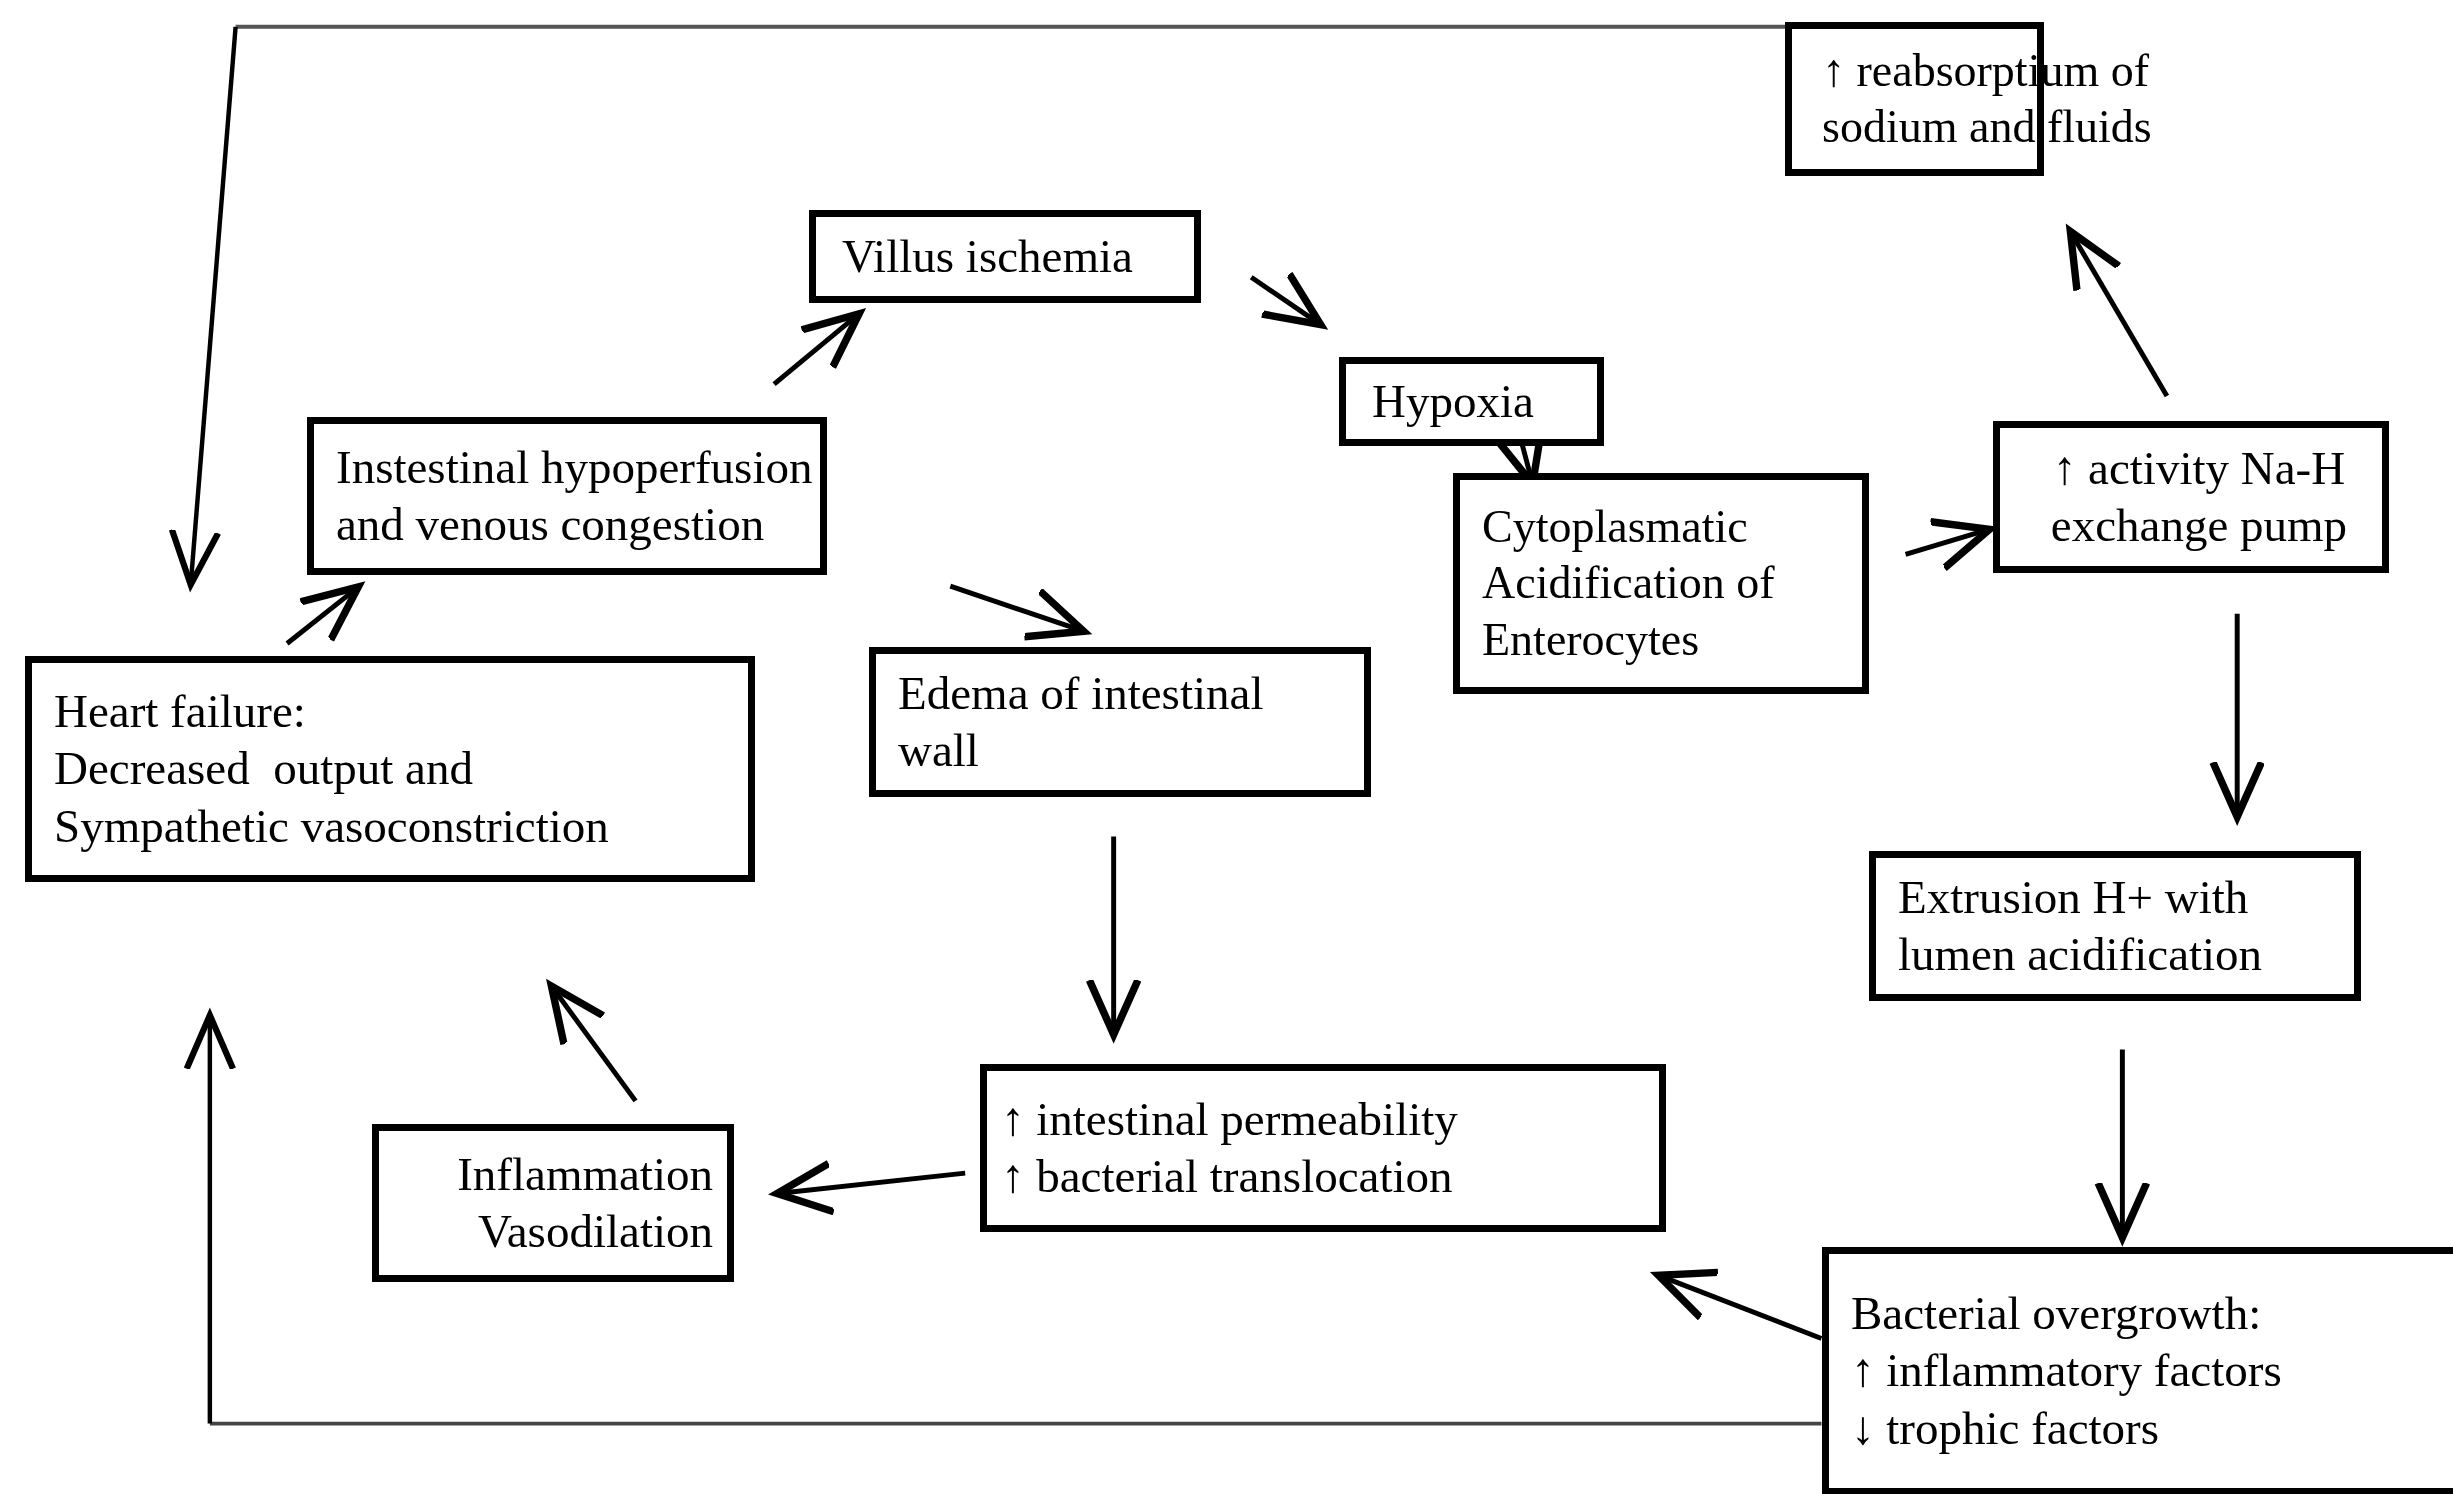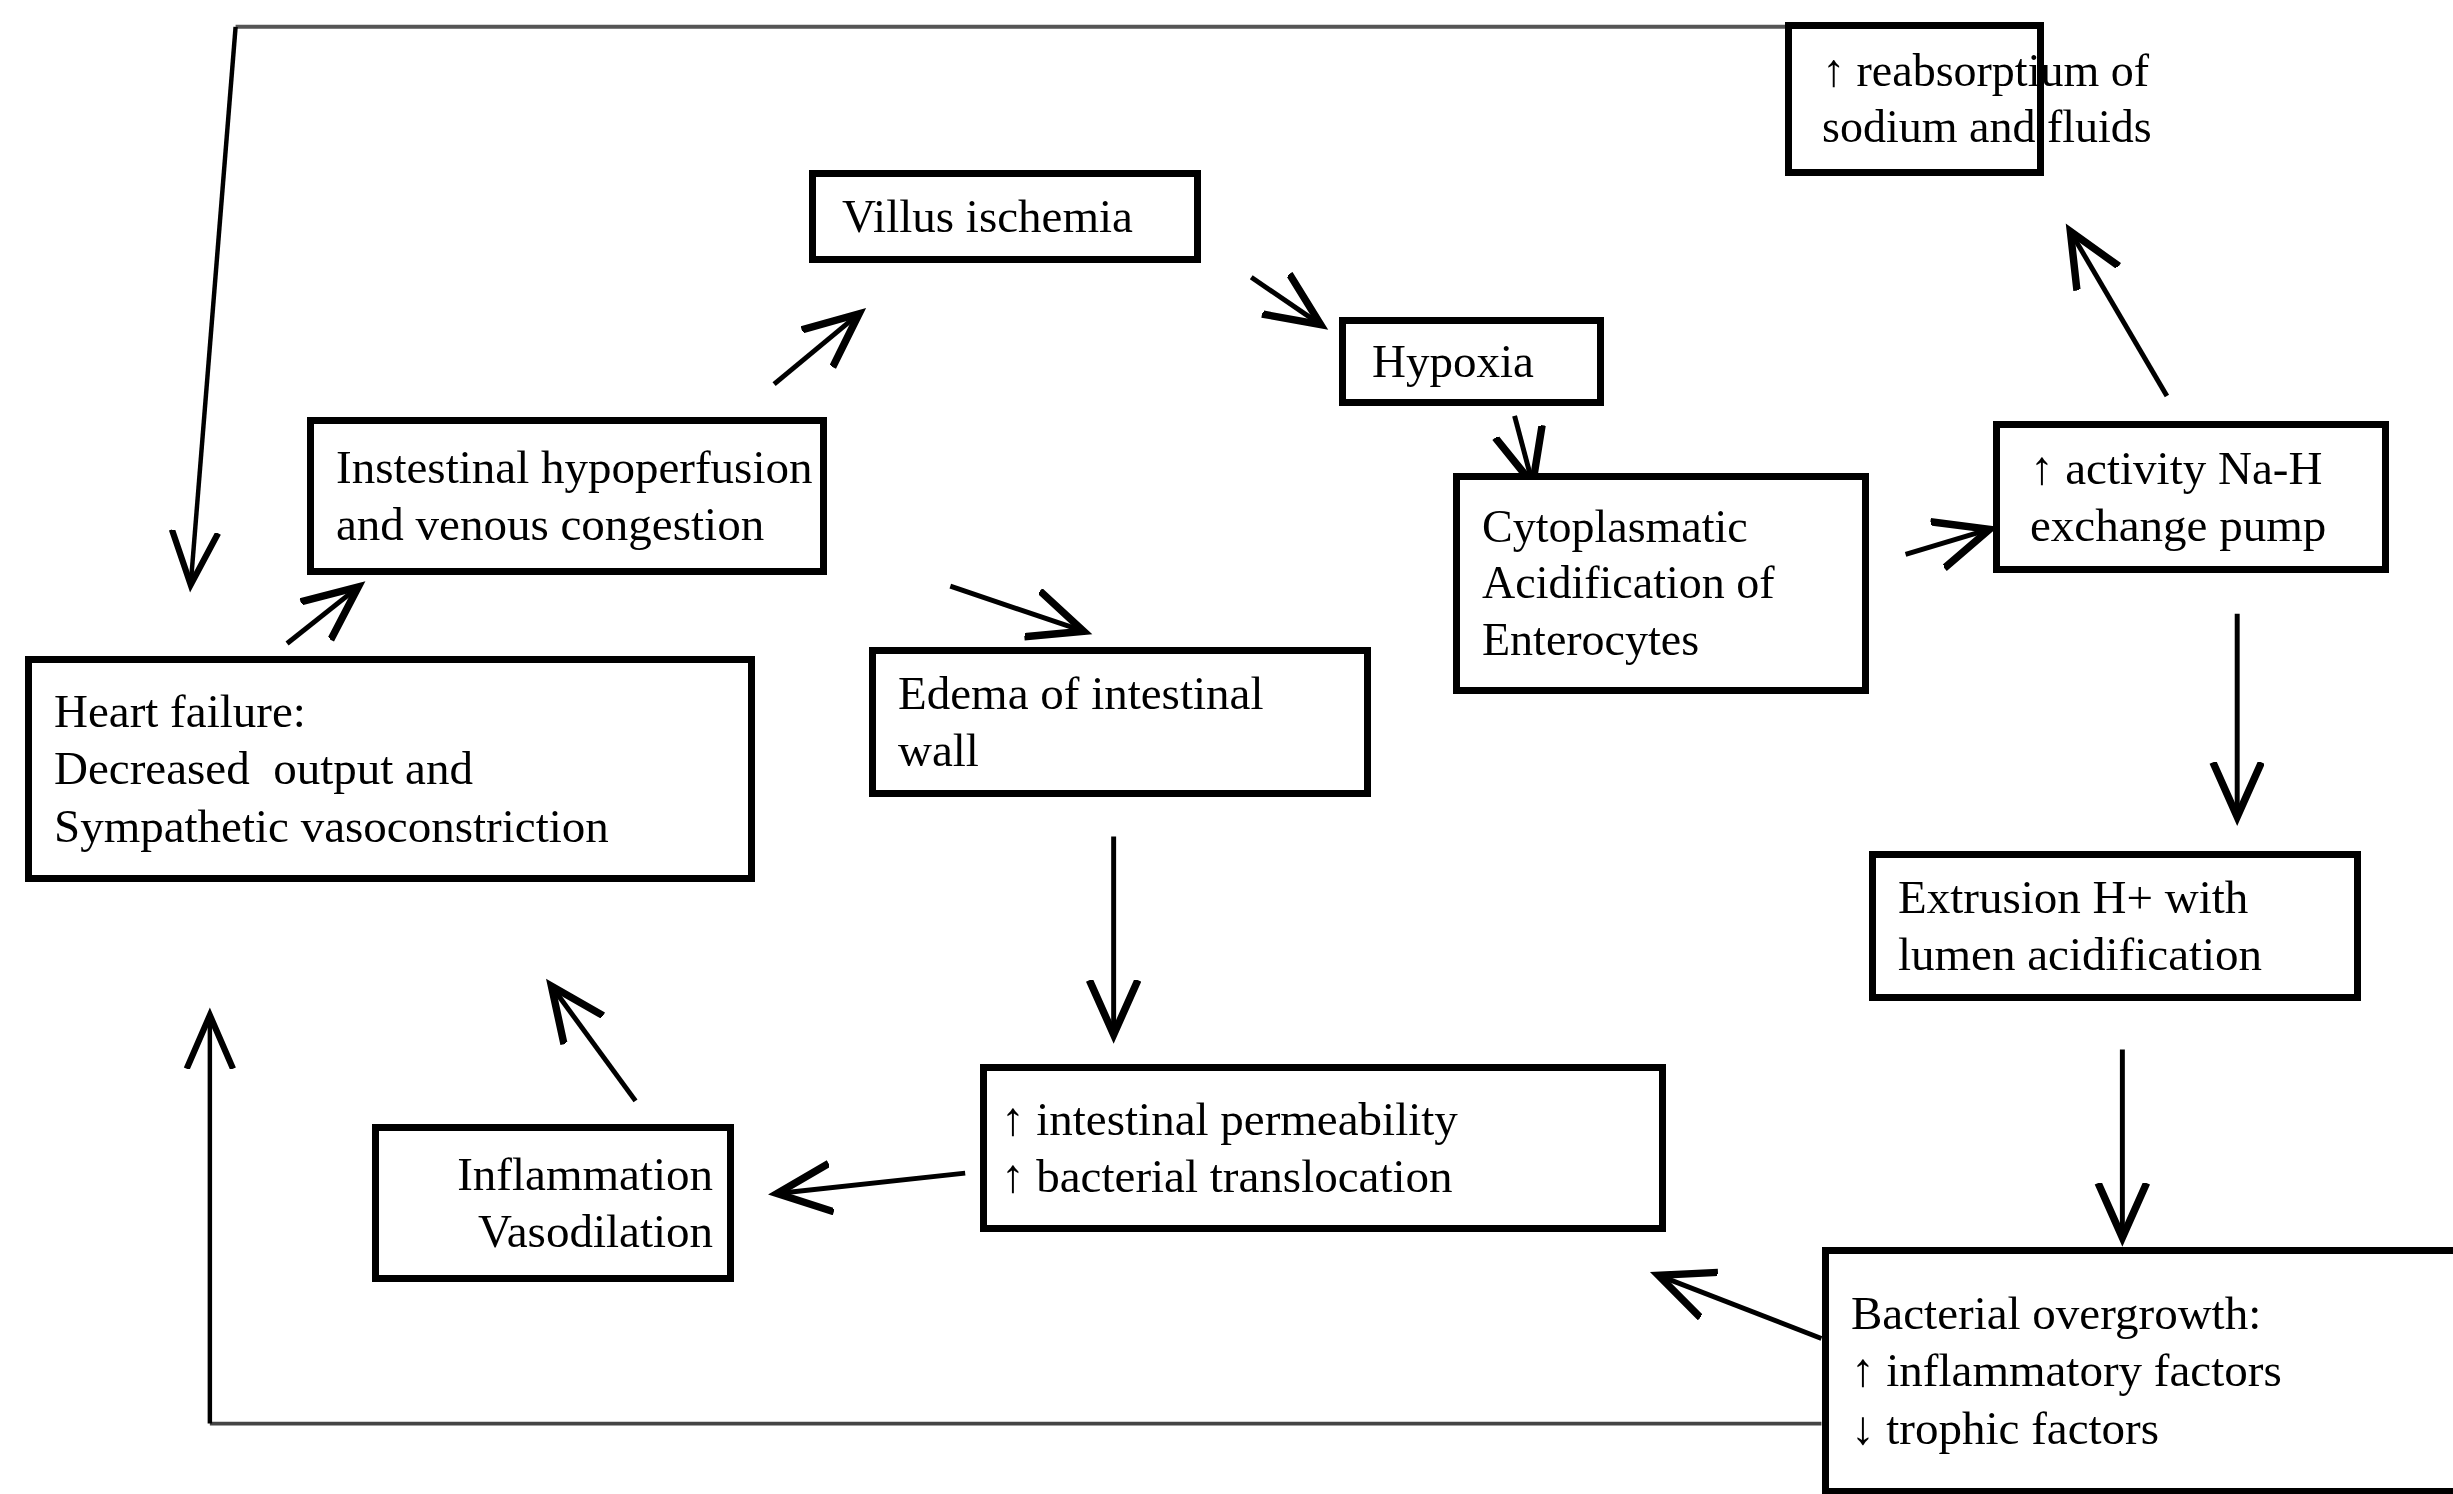--- a/index.html
+++ b/index.html
@@ -35,28 +35,28 @@
     font-weight: normal;
     line-height: 1.22;
     z-index: 5;
   }
   .node .line {
     display: block;
     white-space: pre;
   }
   .pad-l  { padding-left: 22px; padding-right: 14px; }
   .pad-l2 { padding-left: 30px; padding-right: 14px; }
-  .pad-c  { padding-left: 26px; padding-right: 9px; }
+  .pad-c  { padding-left: 26px; padding-right: 9px; margin-top: 40px; }
 
   
   #node-reabsorptium     { left: 1785px; top: 22px;   width: 259px;  height: 154px; font-size: 46px; }
   #node-villus           { left: 809px;  top: 170px;  width: 392px;  height: 93px;  font-size: 47px; }
   #node-hypoxia          { left: 1339px; top: 317px;  width: 265px;  height: 89px;  font-size: 47px; }
   #node-hypoperfusion    { left: 307px;  top: 417px;  width: 520px;  height: 158px; font-size: 47px; }
-  #node-nah              { left: 1993px; top: 421px;  width: 396px;  height: 152px; font-size: 47px; }
+  #node-nah              { left: 1993px; top: 421px;  width: 396px;  height: 152px; font-size: 47px; align-items: center; }
   #node-cytoplasmatic    { left: 1453px; top: 473px;  width: 416px;  height: 221px; font-size: 46px; }
   #node-edema            { left: 869px;  top: 647px;  width: 502px;  height: 150px; font-size: 47px; }
   #node-heartfailure     { left: 25px;   top: 656px;  width: 730px;  height: 226px; font-size: 47px; }
   #node-extrusion        { left: 1869px; top: 851px;  width: 492px;  height: 150px; font-size: 47px; }
   #node-permeability     { left: 980px;  top: 1064px; width: 686px;  height: 168px; font-size: 47px; padding-left: 14px; }
   #node-inflammation     { left: 372px;  top: 1124px; width: 362px;  height: 158px; font-size: 47px; text-align: right; }
   #node-bacterial        { left: 1822px; top: 1247px; width: 653px;  height: 248px; font-size: 47px; }
 </style>
 </head>
 <body>

